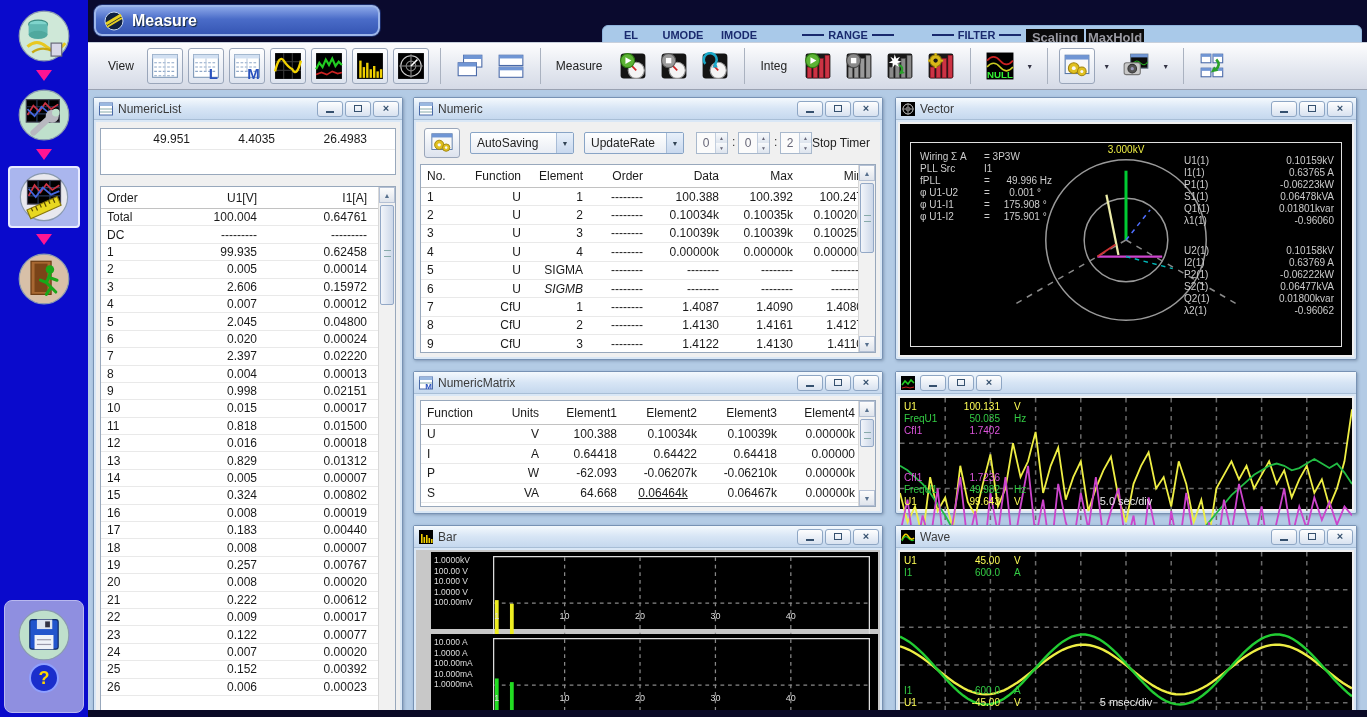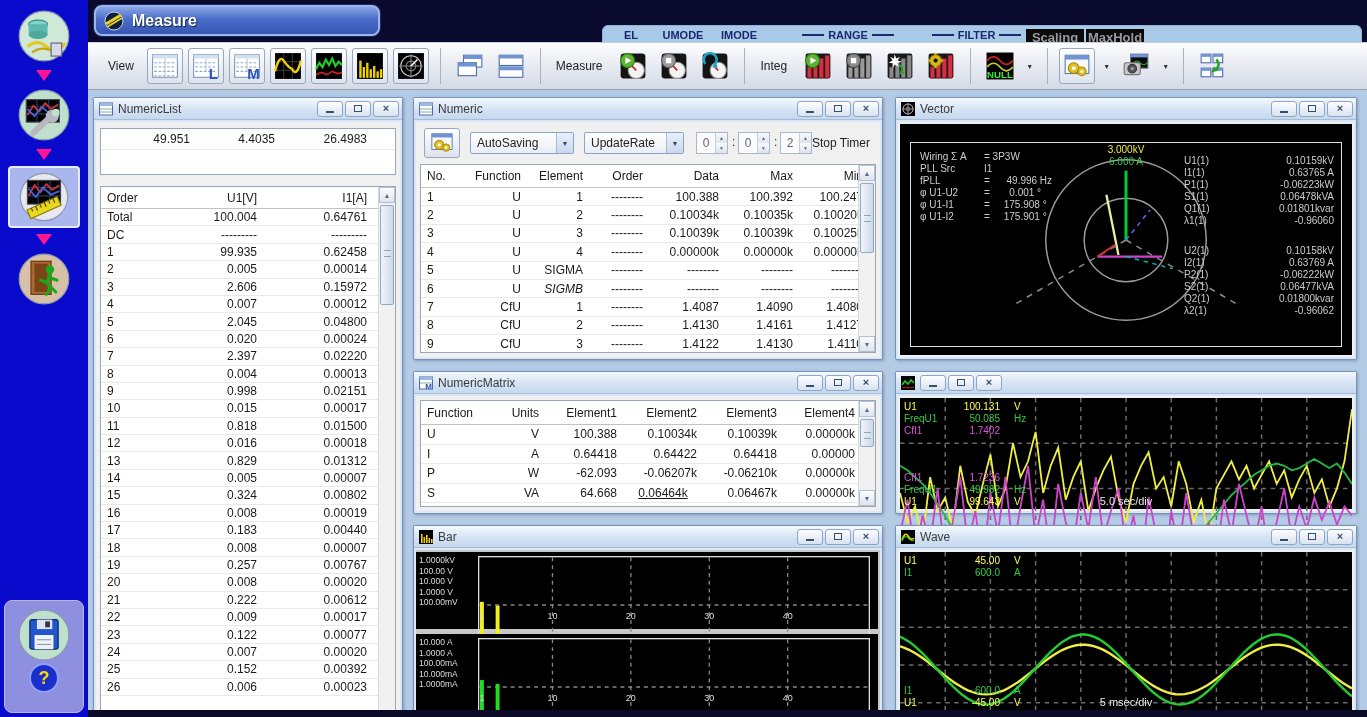--- a/index.html
+++ b/index.html
@@ -112,21 +112,21 @@
   .kv-right .kvv { flex:1; text-align:right; }
   .vec-scales { position:absolute; left:0; right:0; top:20px; text-align:center; font-size:10px; line-height:12px; }
 
   
   .sigcol { position:absolute; left:4px; font-size:10px; }
   .sigrow { display:flex; height:12px; align-items:center; }
   .sigrow .sn { width:42px; } .sigrow .sv { width:54px; text-align:right; } .sigrow .su { margin-left:14px; }
   .xscale { position:absolute; bottom:2px; left:0; right:0; text-align:center; color:#e8e8e8; font-size:11px; }
 
   
-  .bar-panel { position:absolute; left:0; right:2px; background:#000; }
+  .bar-panel { position:absolute; left:15px; right:2px; background:#000; }
   .scale-col { position:absolute; left:3px; top:3px; width:58px; font-size:8.5px; color:#ddd; line-height:10.5px; white-space:nowrap; }
   .bar-chart { position:absolute; left:62px; right:8px; top:4px; height:54px; }
   .bar-ticks { position:absolute; left:62px; right:8px; top:59px; height:13px; color:#ddd; font-size:9px; }
   .bar-ticks span { position:absolute; transform:translateX(-50%); }
 
   svg.chart { position:absolute; inset:0; display:block; }
 </style>
 </head>
 <body>
 
@@ -914,21 +914,20 @@
               <line x1="150" y1="77" x2="225.55849999999998" y2="120.625" stroke="#8a8a8a" stroke-width="1" stroke-dasharray="4,4"></line>
               <line x1="150" y1="77" x2="150" y2="31" stroke="#00cc33" stroke-width="2"></line>
               <line x1="145" y1="87" x2="137" y2="47" stroke="#eeeeaa" stroke-width="1.5"></line>
               <line x1="131" y1="88" x2="174" y2="88" stroke="#cc44cc" stroke-width="1.5"></line>
               <line x1="150" y1="77" x2="166" y2="57" stroke="#4f6fff" stroke-width="1" stroke-dasharray="3,3"></line>
               <line x1="150" y1="88" x2="181" y2="96" stroke="#00b8b8" stroke-width="1" stroke-dasharray="3,3"></line>
               <line x1="131" y1="88" x2="143" y2="80" stroke="#cc3333" stroke-width="1.2"></line>
             </svg>
           <div class="vec-scales">
             <div style="color:#eeee44;">3.000kV</div>
-            <div style="color:#33cc44;">6.000 A</div>
           </div>
           <div class="kvblock" style="left:20px; top:26px; width:200px;">
               <div class="kvrow">
                 <span class="kvk" style="width: 64px;">Wiring Σ A</span>
                 <span class="kvv">= 3P3W</span>
               </div>
               <div class="kvrow">
                 <span class="kvk" style="width: 64px;">PLL Src</span>
                 <span class="kvv">I1</span>
               </div>

